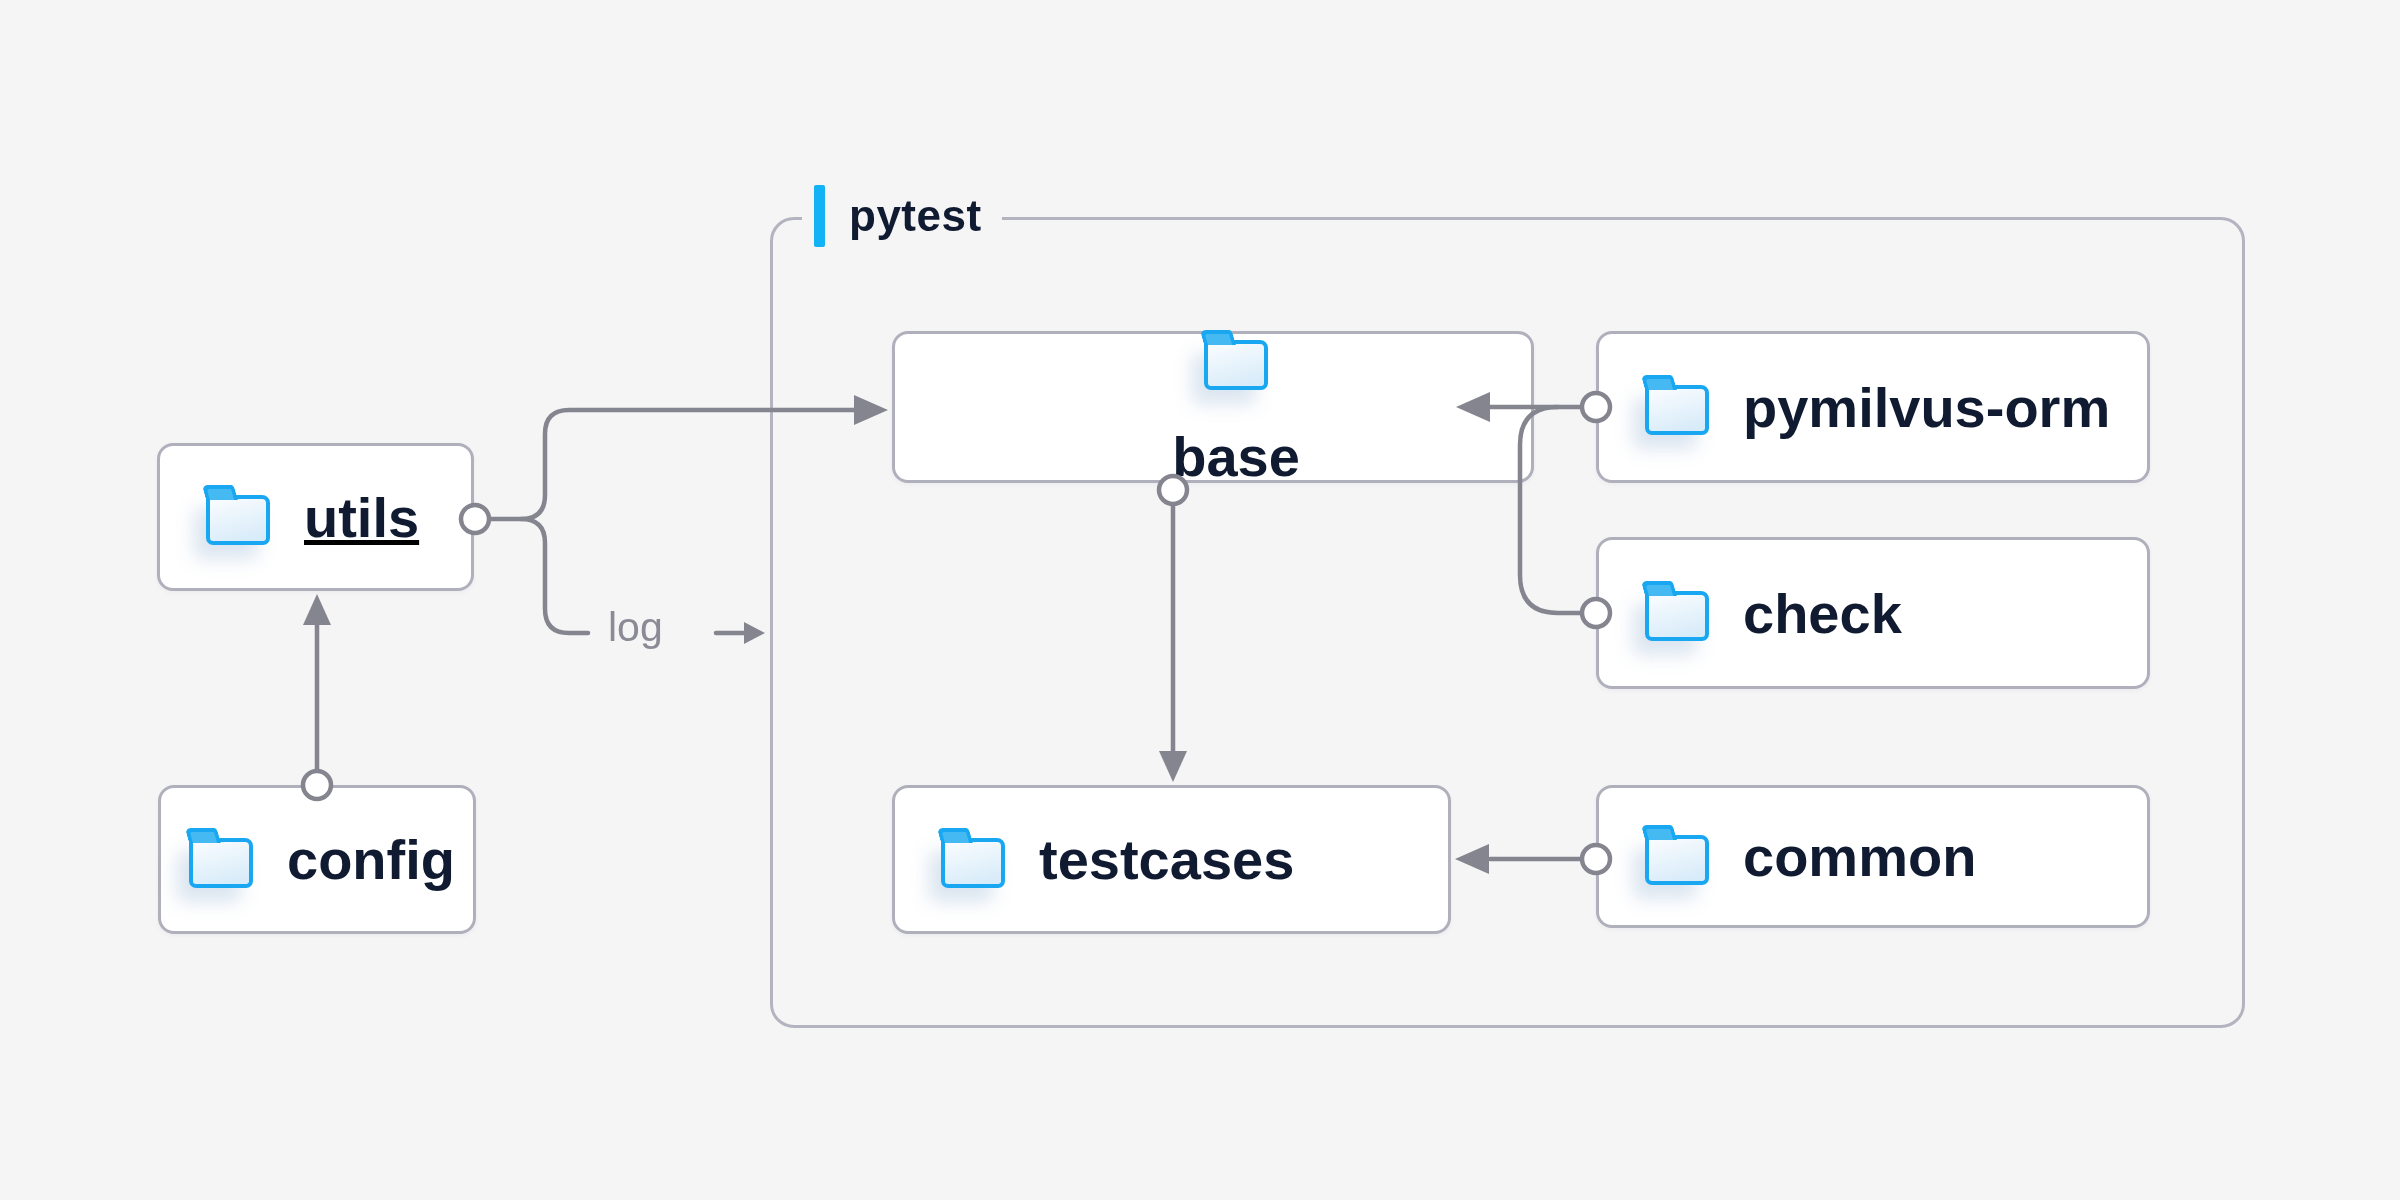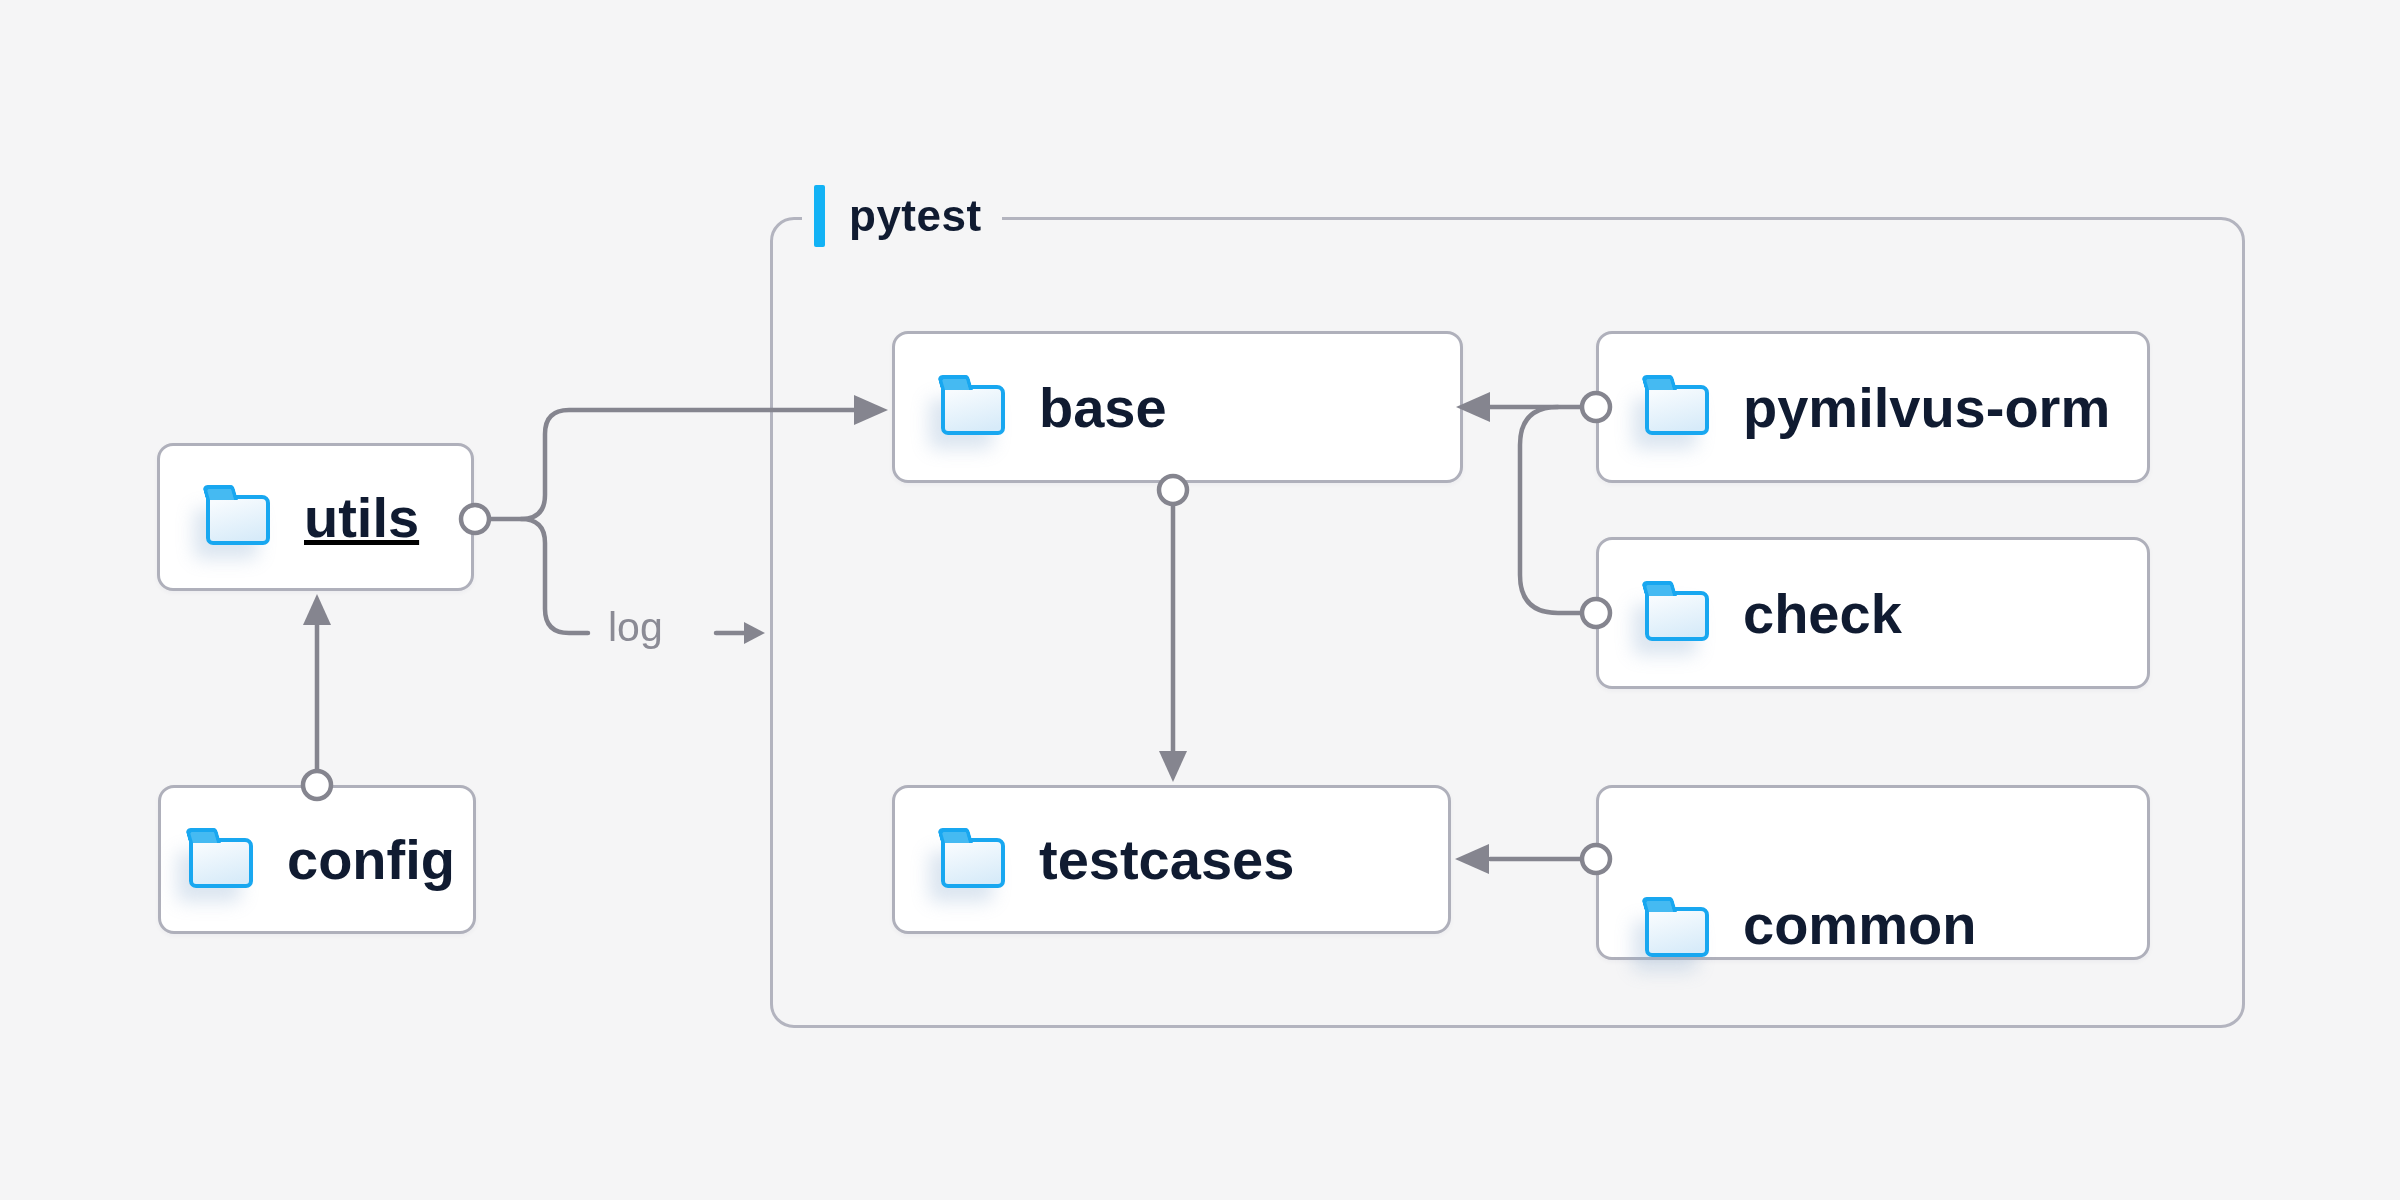--- a/index.html
+++ b/index.html
@@ -152,38 +152,38 @@
   <div class="node" style="left:157px; top:443px; width:317px; height:148px;text-decoration:underline;">
     <span class="folder"></span>
     <span class="node-label">utils</span>
   </div>
 
   <div class="node" style="left:158px; top:785px; width:318px; height:149px;padding-left:28px;">
     <span class="folder"></span>
     <span class="node-label">config</span>
   </div>
 
-  <div class="node" style="left:892px; top:331px; width:571px; height:152px;">
+  <div class="node" style="left:892px; top:331px; width:642px; height:152px;flex-direction:column;">
     <span class="folder"></span>
     <span class="node-label">base</span>
   </div>
 
   <div class="node" style="left:892px; top:785px; width:559px; height:149px;">
     <span class="folder"></span>
     <span class="node-label">testcases</span>
   </div>
 
   <div class="node" style="left:1596px; top:331px; width:554px; height:152px;">
     <span class="folder"></span>
     <span class="node-label">pymilvus-orm</span>
   </div>
 
   <div class="node" style="left:1596px; top:537px; width:554px; height:152px;">
     <span class="folder"></span>
     <span class="node-label">check</span>
   </div>
 
-  <div class="node" style="left:1596px; top:785px; width:554px; height:175px;align-items:flex-end;">
+  <div class="node" style="left:1596px; top:785px; width:554px; height:143px;">
     <span class="folder"></span>
     <span class="node-label">common</span>
   </div>
 
 </div>
 
 </body></html>

